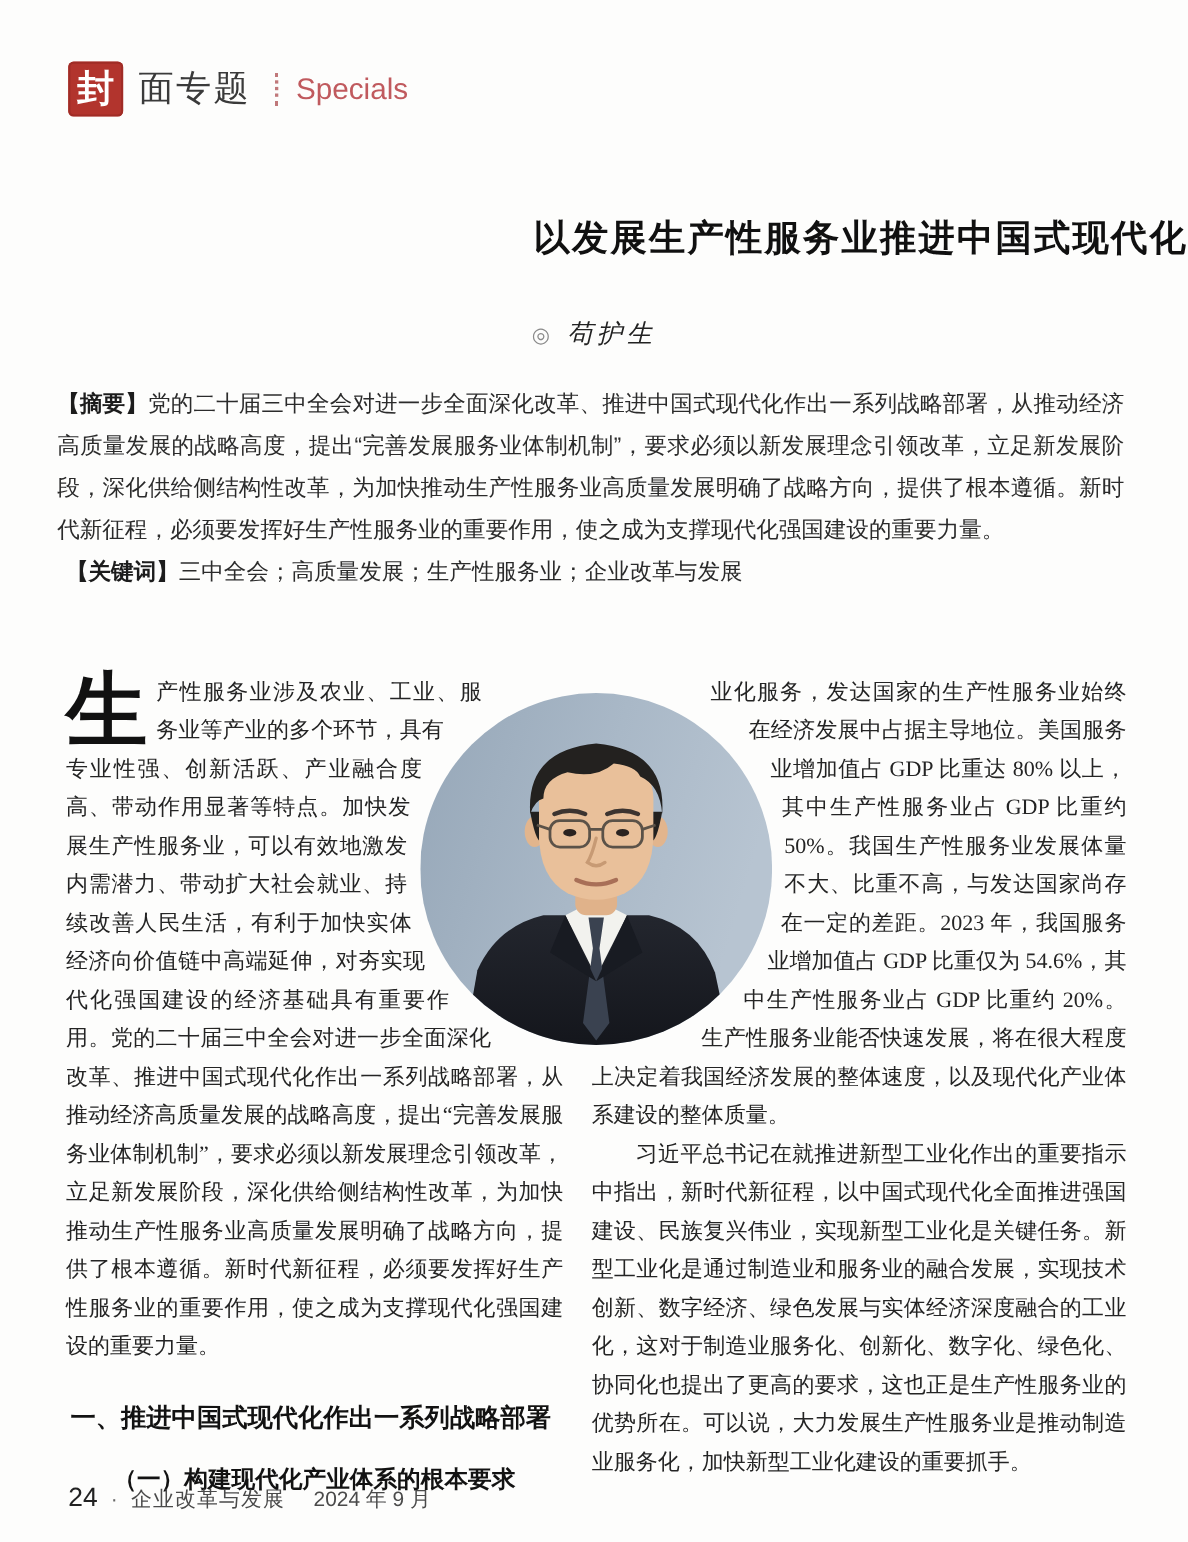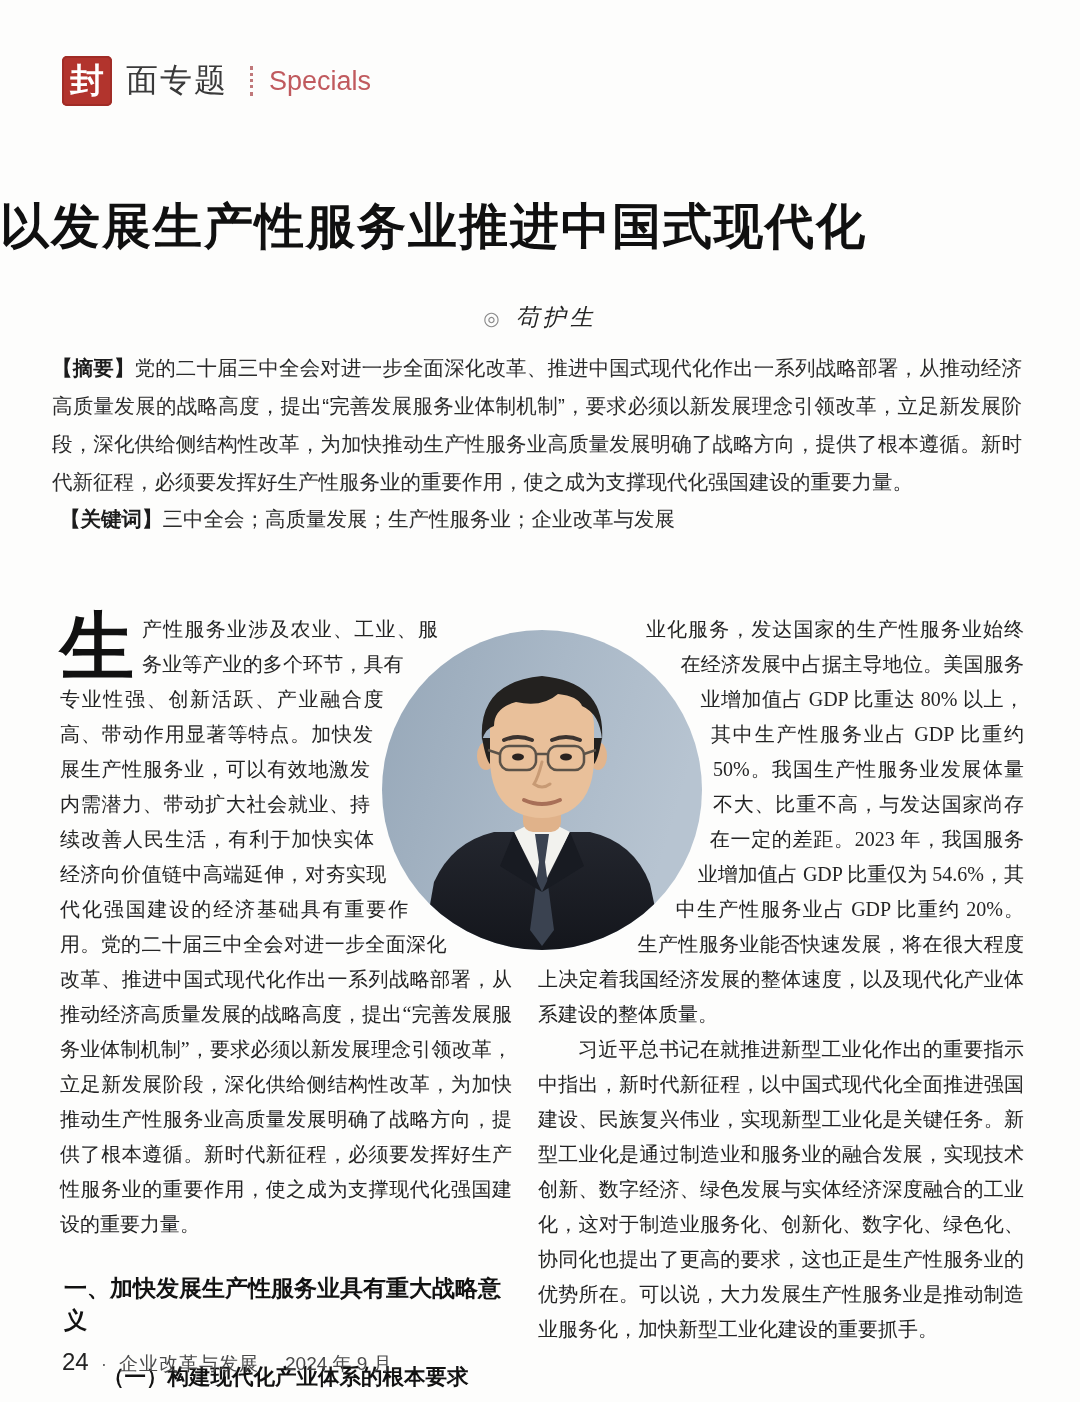--- a/index.html
+++ b/index.html
@@ -29,25 +29,25 @@
     margin:0 16px 0 22px;height:30px;border-left:3px dotted #c0787a;
   }
   .section-en{
     font-family:"Liberation Sans","DejaVu Sans",sans-serif;
     font-size:27px;color:#c05a5e;
   }
 
   
   .title{
     position:absolute;top:194px;left:0;width:100%;
-    text-align:left;font-family:"Liberation Sans","DejaVu Sans",sans-serif;
-    font-size:49px;font-weight:bold;color:#101010;letter-spacing:2px;
+    text-align:right;font-family:"Liberation Sans","DejaVu Sans",sans-serif;
+    font-size:33px;font-weight:bold;color:#101010;letter-spacing:2px;
   }
   .author-line{
-    position:absolute;top:302px;left:0;width:100%;
+    position:absolute;top:288px;left:0;width:100%;
     text-align:center;font-size:23px;color:#222;
   }
   .author-mark{color:#8a8a8a;font-size:19px;margin-right:10px;}
   .author-name{font-style:italic;letter-spacing:4px;}
 
   
   .abstract{
     position:absolute;top:349px;left:52px;right:58px;
     font-family:"Liberation Sans","DejaVu Sans",sans-serif;
     font-size:20.5px;line-height:38px;color:#2b2b2b;
@@ -138,21 +138,21 @@
 
   <div class="keywords">
     <b>【关键词】</b><span>三中全会；高质量发展；生产性服务业；企业改革与发展</span>
   </div>
 
   <div class="body-cols">
 
     <div class="col col-left">
       <div class="spacer-left"></div>
       <p class="para"><span class="dropcap">生</span><span>产性服务业涉及农业、工业、服务业等产业的多个环节，具有专业性强、创新活跃、产业融合度高、带动作用显著等特点。加快发展生产性服务业，可以有效地激发内需潜力、带动扩大社会就业、持续改善人民生活，有利于加快实体经济向价值链中高端延伸，对夯实现代化强国建设的经济基础具有重要作用。党的二十届三中全会对进一步全面深化改革、推进中国式现代化作出一系列战略部署，从推动经济高质量发展的战略高度，提出“完善发展服务业体制机制”，要求必须以新发展理念引领改革，立足新发展阶段，深化供给侧结构性改革，为加快推动生产性服务业高质量发展明确了战略方向，提供了根本遵循。新时代新征程，必须要发挥好生产性服务业的重要作用，使之成为支撑现代化强国建设的重要力量。</span></p>
-      <div class="h1">一、加快发展生产性服务业具有重大战略意义</div>
+      <div class="h1">一、推进中国式现代化作出一系列战略部署</div>
       <div class="h2 h2-first">（一）构建现代化产业体系的根本要求</div>
 
     </div>
 
     <div class="col col-right">
       <div class="spacer-right"></div>
       <p class="para">业化服务，发达国家的生产性服务业始终在经济发展中占据主导地位。美国服务业增加值占 GDP 比重达 80% 以上，其中生产性服务业占 GDP 比重约 50%。我国生产性服务业发展体量不大、比重不高，与发达国家尚存在一定的差距。2023 年，我国服务业增加值占 GDP 比重仅为 54.6%，其中生产性服务业占 GDP 比重约 20%。生产性服务业能否快速发展，将在很大程度上决定着我国经济发展的整体速度，以及现代化产业体系建设的整体质量。</p>
       <p class="para indent">习近平总书记在就推进新型工业化作出的重要指示中指出，新时代新征程，以中国式现代化全面推进强国建设、民族复兴伟业，实现新型工业化是关键任务。新型工业化是通过制造业和服务业的融合发展，实现技术创新、数字经济、绿色发展与实体经济深度融合的工业化，这对于制造业服务化、创新化、数字化、绿色化、协同化也提出了更高的要求，这也正是生产性服务业的优势所在。可以说，大力发展生产性服务业是推动制造业服务化，加快新型工业化建设的重要抓手。</p>
 
     </div>

